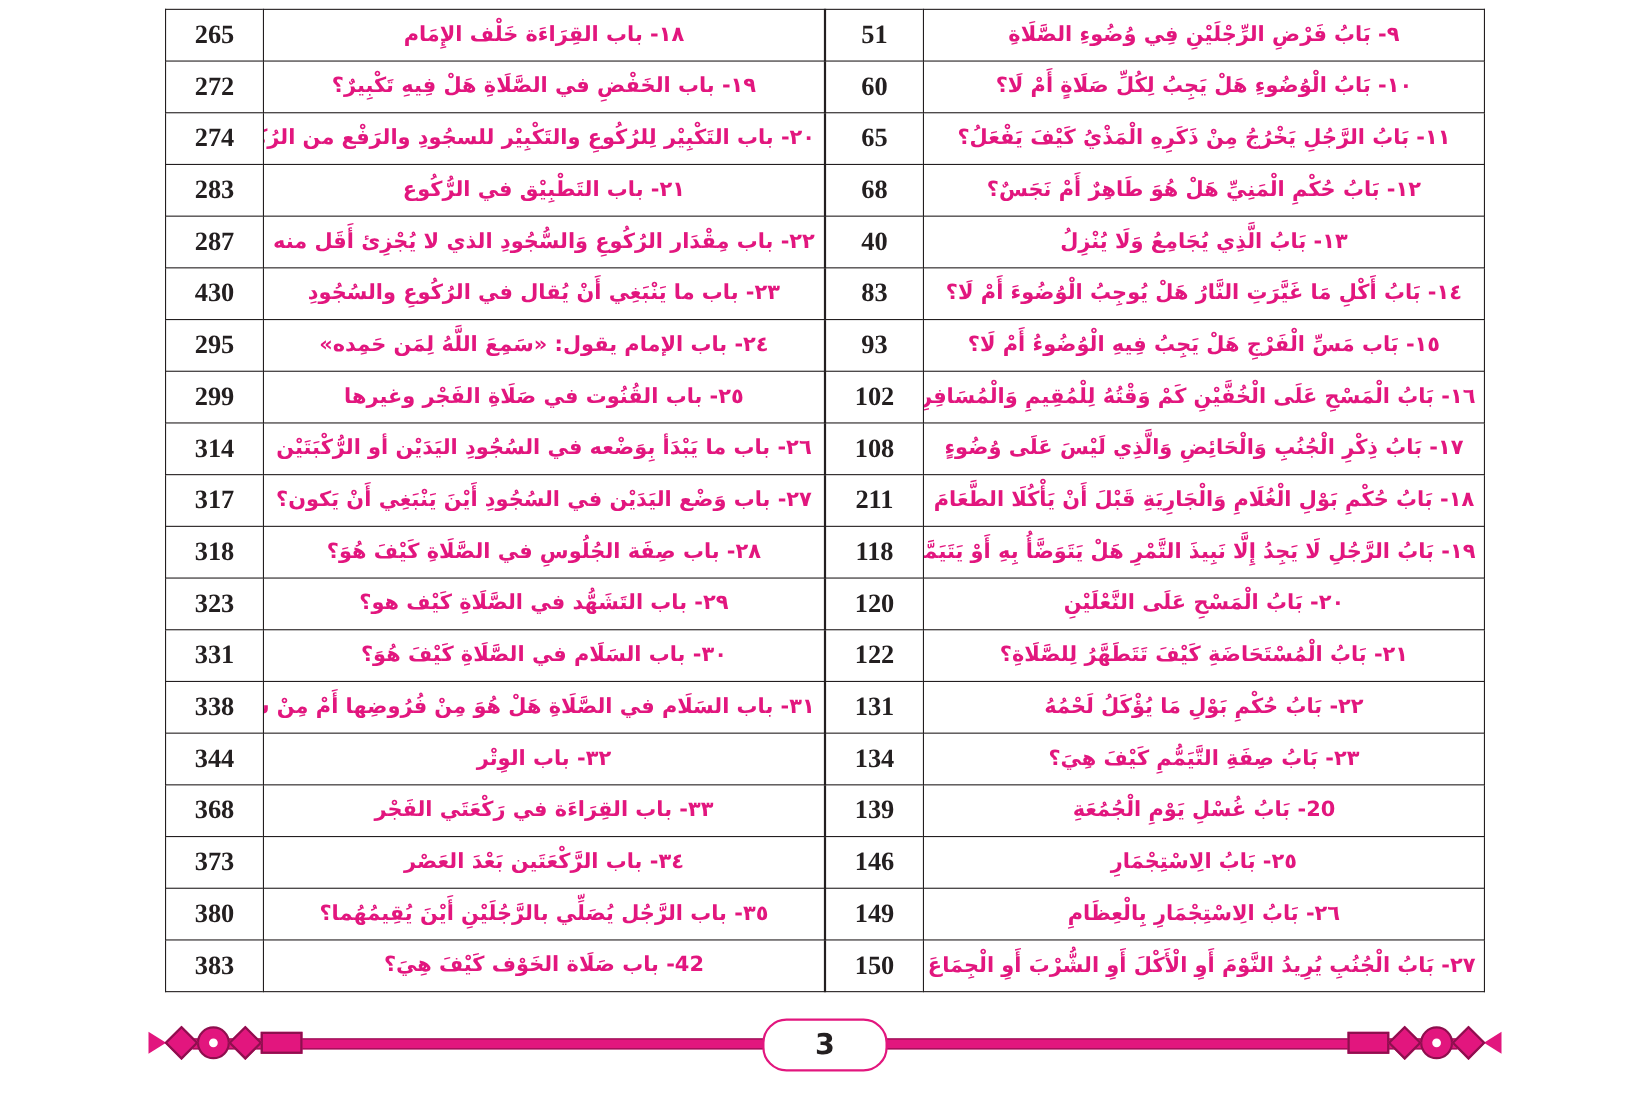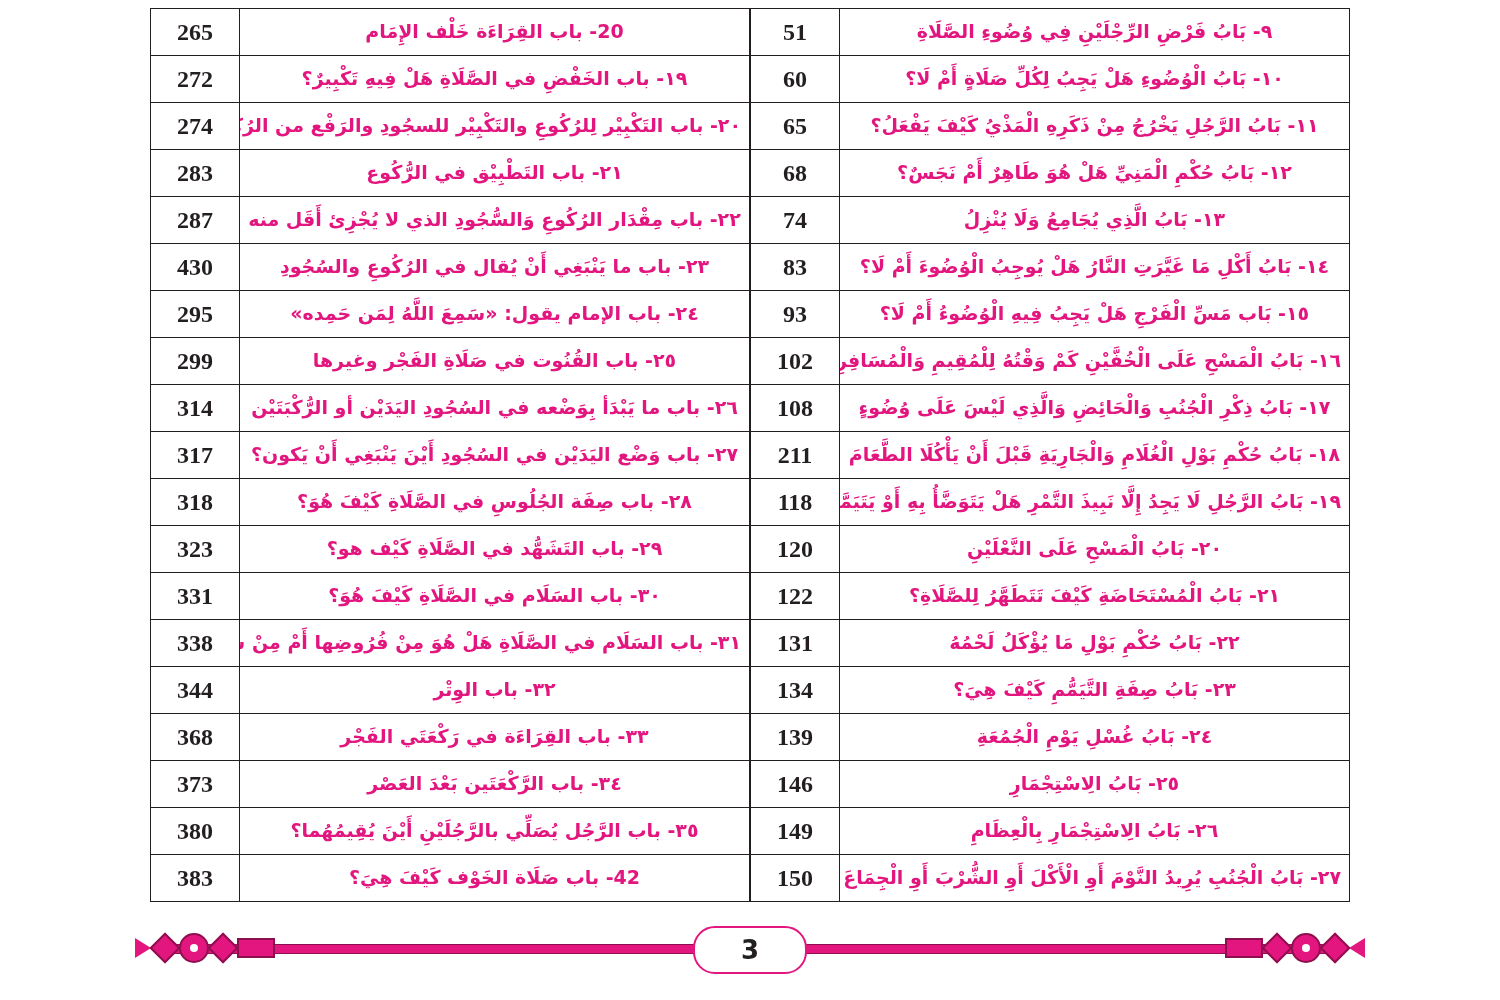--- a/index.html
+++ b/index.html
@@ -168,21 +168,21 @@
             <tr>
               <td class="title">١١- بَابُ الرَّجُلِ يَخْرُجُ مِنْ ذَكَرِهِ الْمَذْيُ كَيْفَ يَفْعَلُ؟</td>
               <td class="num">65</td>
             </tr>
             <tr>
               <td class="title">١٢- بَابُ حُكْمِ الْمَنِيِّ هَلْ هُوَ طَاهِرٌ أَمْ نَجَسٌ؟</td>
               <td class="num">68</td>
             </tr>
             <tr>
               <td class="title">١٣- بَابُ الَّذِي يُجَامِعُ وَلَا يُنْزِلُ</td>
-              <td class="num">74</td>
+              <td class="num">40</td>
             </tr>
             <tr>
               <td class="title">١٤- بَابُ أَكْلِ مَا غَيَّرَتِ النَّارُ هَلْ يُوجِبُ الْوُضُوءَ أَمْ لَا؟</td>
               <td class="num">83</td>
             </tr>
             <tr>
               <td class="title">١٥- بَاب مَسِّ الْفَرْجِ هَلْ يَجِبُ فِيهِ الْوُضُوءُ أَمْ لَا؟</td>
               <td class="num">93</td>
             </tr>
             <tr>
@@ -211,21 +211,21 @@
             </tr>
             <tr>
               <td class="title">٢٢- بَابُ حُكْمِ بَوْلِ مَا يُؤْكَلُ لَحْمُهُ</td>
               <td class="num">131</td>
             </tr>
             <tr>
               <td class="title">٢٣- بَابُ صِفَةِ التَّيَمُّمِ كَيْفَ هِيَ؟</td>
               <td class="num">134</td>
             </tr>
             <tr>
-              <td class="title">٢٤- بَابُ غُسْلِ يَوْمِ الْجُمُعَةِ</td>
+              <td class="title">20- بَابُ غُسْلِ يَوْمِ الْجُمُعَةِ</td>
               <td class="num">139</td>
             </tr>
             <tr>
               <td class="title">٢٥- بَابُ الِاسْتِجْمَارِ</td>
               <td class="num">146</td>
             </tr>
             <tr>
               <td class="title">٢٦- بَابُ الِاسْتِجْمَارِ بِالْعِظَامِ</td>
               <td class="num">149</td>
             </tr>
@@ -234,21 +234,21 @@
               <td class="num">150</td>
             </tr>
           </tbody>
       </table>
     </div>
 
     <div class="col col-left">
       <table>
         <tbody id="left-body">
             <tr>
-              <td class="title">20- باب القِرَاءَة خَلْف الإِمَام</td>
+              <td class="title">١٨- باب القِرَاءَة خَلْف الإِمَام</td>
               <td class="num">265</td>
             </tr>
             <tr>
               <td class="title">١٩- باب الخَفْضِ في الصَّلَاةِ هَلْ فِيهِ تَكْبِيرٌ؟</td>
               <td class="num">272</td>
             </tr>
             <tr>
               <td class="title">٢٠- باب التَكْبِيْر لِلرُكُوعِ والتَكْبِيْر للسجُودِ والرَفْع من الرُكُوعَ</td>
               <td class="num">274</td>
             </tr>

